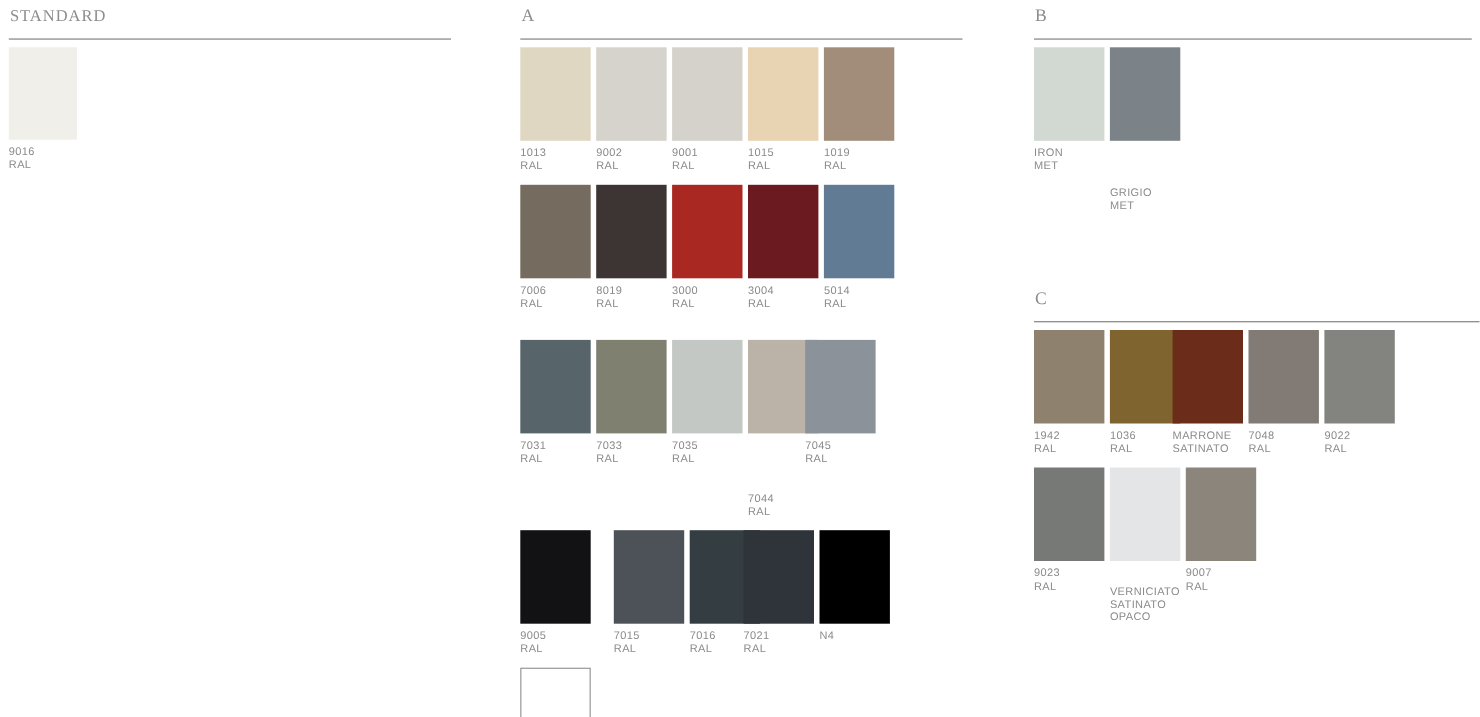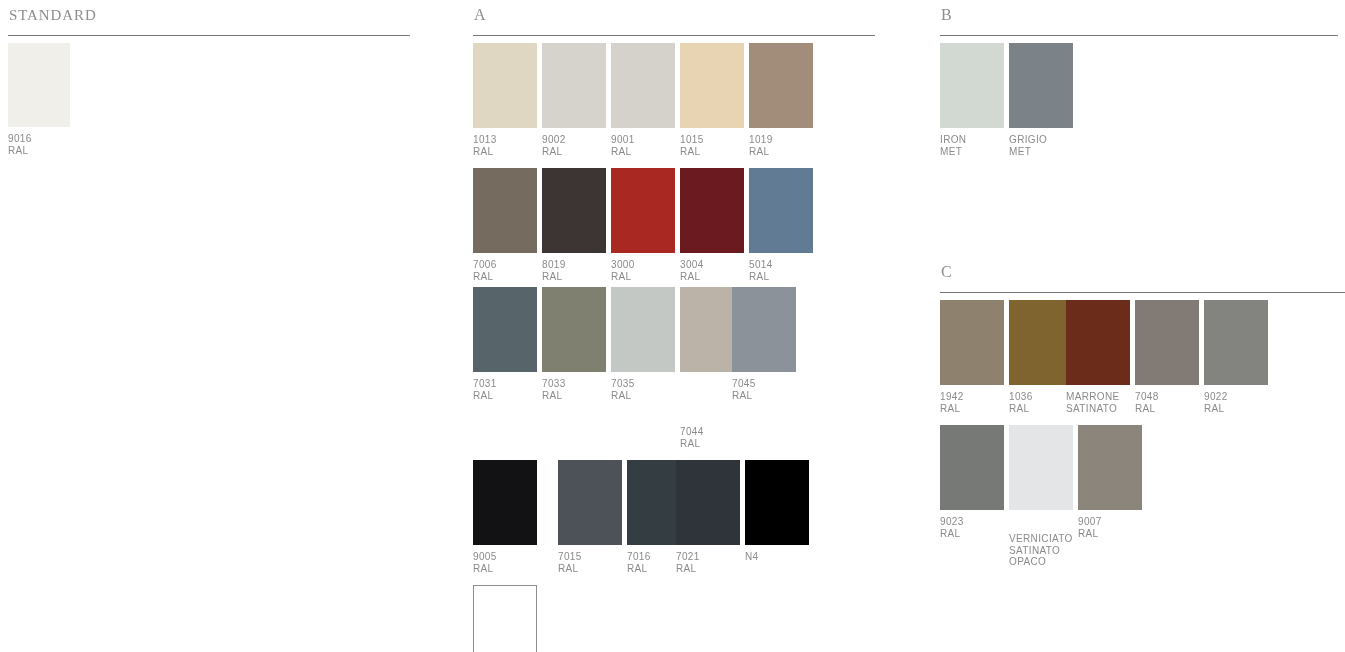--- a/index.html
+++ b/index.html
@@ -170,21 +170,21 @@
           </div>
         </div>
         <div class="swatch-cell" style="width: 64px; margin-right: 5px;">
           <div class="swatch-chip" title="5014" style="width: 64px; height: 85px; background: rgb(97, 123, 149);"></div>
           <div class="swatch-label">
             <span class="lbl-line">5014</span>
             <span class="lbl-line">RAL</span>
           </div>
         </div>
       </div>
-      <div class="swatch-row" style="margin-top: 5px;">
+      <div class="swatch-row" style="margin-top: 27px;">
         <div class="swatch-cell" style="width: 64px; margin-right: 5px;">
           <div class="swatch-chip" title="7031" style="width: 64px; height: 85px; background: rgb(87, 100, 106);"></div>
           <div class="swatch-label">
             <span class="lbl-line">7031</span>
             <span class="lbl-line">RAL</span>
           </div>
         </div>
         <div class="swatch-cell" style="width: 64px; margin-right: 5px;">
           <div class="swatch-chip" title="7033" style="width: 64px; height: 85px; background: rgb(127, 128, 112);"></div>
           <div class="swatch-label">
@@ -268,21 +268,21 @@
   </div>
   <div class="swatch-rows">
       <div class="swatch-row" style="margin-top: 7px;">
         <div class="swatch-cell" style="width: 64px; margin-right: 5px;">
           <div class="swatch-chip" title="IRON" style="width: 64px; height: 85px; background: rgb(210, 216, 210);"></div>
           <div class="swatch-label">
             <span class="lbl-line">IRON</span>
             <span class="lbl-line">MET</span>
           </div>
         </div>
-        <div class="swatch-cell" style="width: 64px; margin-right: 5px;">
+        <div class="swatch-cell" style="width: 64px; margin-right: 5px; gap: 36px;">
           <div class="swatch-chip" title="GRIGIO" style="width: 64px; height: 85px; background: rgb(123, 131, 136);"></div>
           <div class="swatch-label">
             <span class="lbl-line">GRIGIO</span>
             <span class="lbl-line">MET</span>
           </div>
         </div>
       </div>
     </div>
 </div>
 

